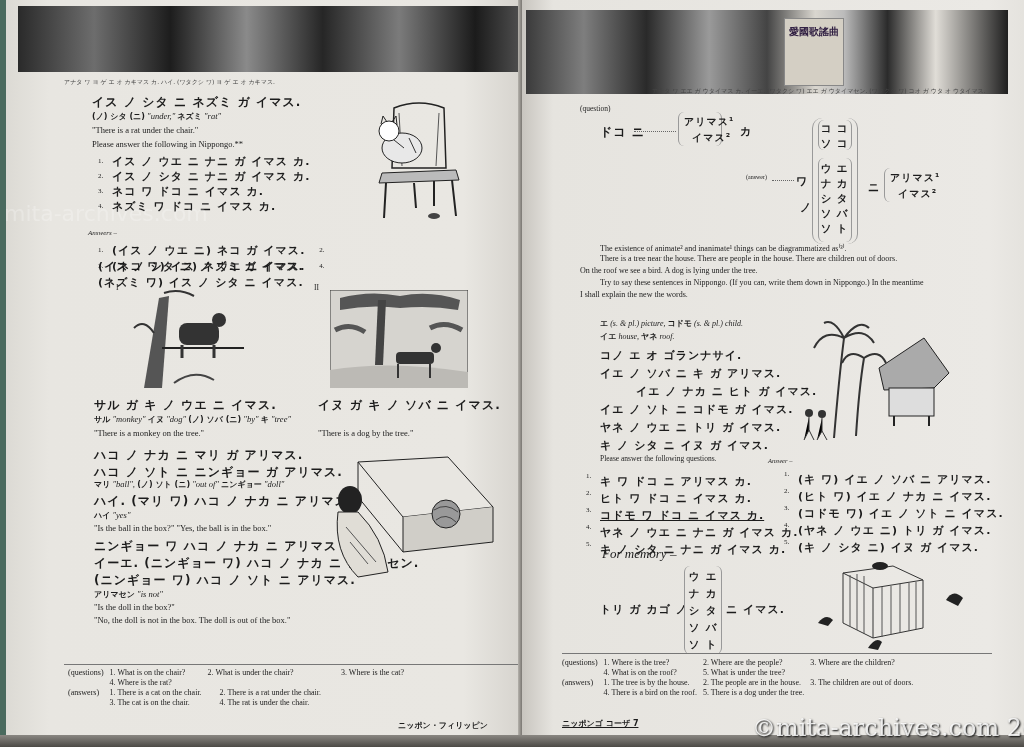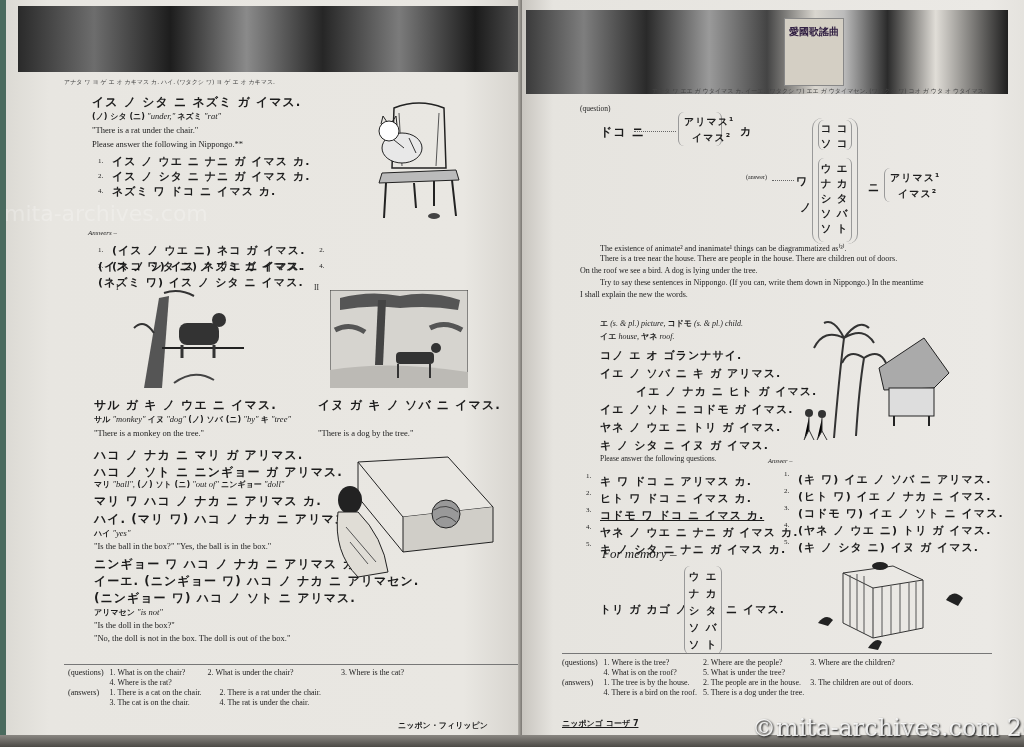--- a/index.html
+++ b/index.html
@@ -48,20 +48,21 @@
       <i>"under,"</i>
       <span class="kana-sm">ネズミ</span>
       <i>"rat"</i>
     </div>
     <div class="line eng">"There is a rat under the chair."</div>
     <div class="line eng">Please answer the following in Nippongo.**</div>
   </div>
   <div class="abs" style="left:92px;top:153px;">
     <div class="line" style="height:15px;"><span class="num">1.</span><span class="kana">イス ノ ウエ ニ  ナニ ガ  イマス カ.</span></div>
     <div class="line" style="height:15px;"><span class="num">2.</span><span class="kana">イス ノ シタ ニ  ナニ ガ  イマス カ.</span></div>
+    <div class="line" style="height:15px;"><span class="num">3.</span><span class="kana">ネコ ワ  ドコ ニ  イマス カ.</span></div>
     <div class="line" style="height:15px;"><span class="num">4.</span><span class="kana">ネズミ ワ  ドコ ニ  イマス カ.</span></div>
   </div>
 
   <svg class="illus" style="left:358px;top:98px;" width="110" height="125" viewBox="0 0 110 125">
     <path d="M30 10 Q55 0 80 10 L82 70 L28 70 Z" fill="none" stroke="#222" stroke-width="1.5"></path>
     <path d="M35 15 L38 68 M75 15 L72 68" stroke="#555" stroke-width="1"></path>
     <path d="M18 75 L92 72 L95 82 L15 85 Z" fill="#bbb" stroke="#222"></path>
     <path d="M22 85 L20 120 M88 82 L92 118 M50 85 L52 110 M70 83 L70 108" stroke="#222" stroke-width="2"></path>
     <ellipse cx="38" cy="50" rx="20" ry="15" fill="#e8e8e8" stroke="#222"></ellipse>
     <circle cx="25" cy="33" r="10" fill="#fff" stroke="#222"></circle>
@@ -118,21 +119,20 @@
   <div class="abs eng" style="left:312px;top:428px;">"There is a dog by the tree."</div>
 
   <div class="abs" style="left:88px;top:447px;">
     <div class="kana" style="height:17px;font-size:12px;">ハコ ノ ナカ ニ  マリ ガ アリマス.</div>
     <div class="kana" style="height:15px;font-size:12px;">ハコ ノ ソト ニ  ニンギョー ガ  アリマス.</div>
     <div class="eng" style="height:14px;">
       <span class="kana-sm">マリ</span> <i>"ball",</i>
       <span class="kana-sm">(ノ) ソト (ニ)</span> <i>"out of"</i>
       <span class="kana-sm">ニンギョー</span> <i>"doll"</i>
     </div>
-    <div class="kana" style="height:18px;font-size:12px;">マリ ワ  ハコ ノ ナカ ニ  アリマス カ.</div>
     <div class="kana" style="height:17px;font-size:12px;">ハイ. (マリ ワ)  ハコ ノ ナカ ニ  アリマス.</div>
     <div class="eng" style="height:13px;"><span class="kana-sm">ハイ</span> <i>"yes"</i></div>
     <div class="eng" style="height:15px;">"Is the ball in the box?"  "Yes, the ball is in the box."</div>
     <div class="kana" style="height:17px;font-size:12px;">ニンギョー ワ  ハコ ノ ナカ ニ  アリマス カ.</div>
     <div class="kana" style="height:17px;font-size:12px;">イーエ. (ニンギョー ワ)  ハコ ノ ナカ ニ  アリマセン.</div>
     <div class="kana" style="height:17px;font-size:12px;">(ニンギョー ワ)  ハコ ノ ソト ニ  アリマス.</div>
     <div class="eng" style="height:13px;"><span class="kana-sm">アリマセン</span> <i>"is not"</i></div>
     <div class="eng" style="height:13px;">"Is the doll in the box?"</div>
     <div class="eng" style="height:13px;">"No, the doll is not in the box.  The doll is out of the box."</div>
   </div>

